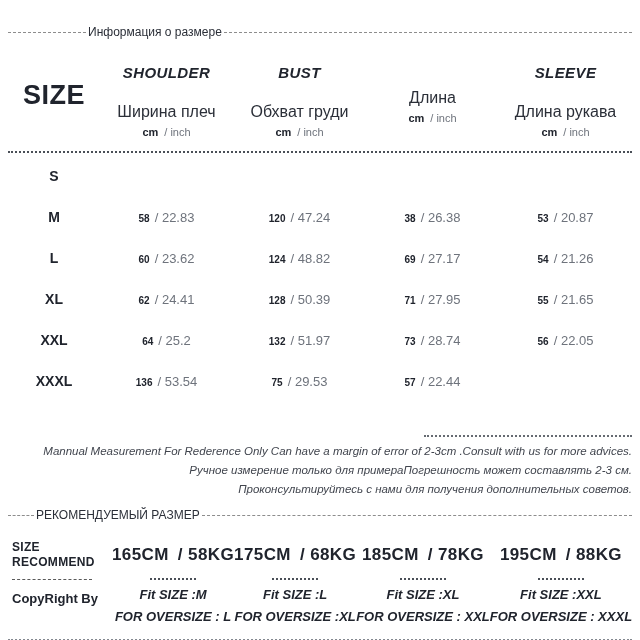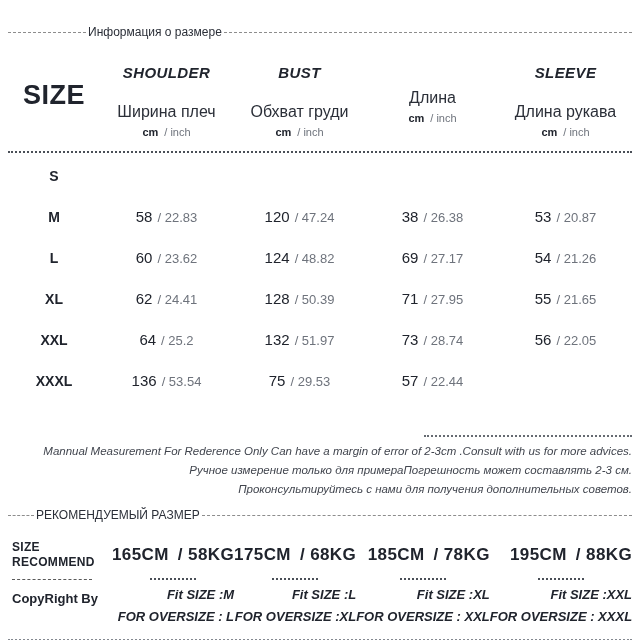--- a/index.html
+++ b/index.html
@@ -31,36 +31,36 @@
   .u-cm { font-weight:bold; }
   .u-in { color:#6e737c; margin-left:6px; }
 
   .dotline { border-top:2px dotted #4a4f57; height:0; }
   .dotline.strong { margin-top:13px; }
 
   .t-row { height:41px; align-items:center; }
   .rows { margin-top:2px; }
   .size-label { text-align:center; font-weight:bold; font-size:14px; }
   .cell { text-align:center; }
-  .v-cm { font-weight:normal; font-size:15px; }
+  .v-cm { font-weight:bold; font-size:10px; }
   .v-in { font-size:13px; color:#6e737c; margin-left:5px; }
 
   
   .pre-disc-line { width:208px; margin:34px 0 5px auto; border-top:2px dotted #666b72; height:0; }
   .disclaimer { text-align:right; font-style:italic; font-size:11.5px; color:#41454e; line-height:19px; }
 
   .divider-row.bottom { margin-top:9px; }
 
   
   .rec-grid { display:grid; grid-template-columns:104px 1fr 1fr 1fr 1fr; margin-top:14px; }
   .rec-left { padding:4px 0 0 4px; }
   .rec-l1, .rec-l2 { font-size:12px; font-weight:bold; line-height:15px; letter-spacing:.3px; }
   .rec-dash { width:80px; border-top:1px dashed #5a5a5a; height:0; margin:9px 0 11px; }
   .rec-copy { font-size:13px; font-weight:bold; }
-  .rec-col { text-align:right; }
+  .rec-col { text-align:center; }
   .rec-body { font-size:17px; font-weight:bold; margin-top:9px; letter-spacing:.4px; white-space:nowrap; }
   .rec-w { margin-left:9px; }
   .rec-minidots { width:46px; margin:13px auto 7px; border-top:2px dotted #4a4f57; height:0; }
   .rec-fit { font-size:13px; font-weight:bold; font-style:italic; white-space:nowrap; }
   .rec-over { font-size:13px; font-weight:bold; font-style:italic; margin-top:7px; white-space:nowrap; }
 
   .bottomline { margin-top:15px; border-top:2px dotted #83888f; }
 </style>
 </head>
 <body>

